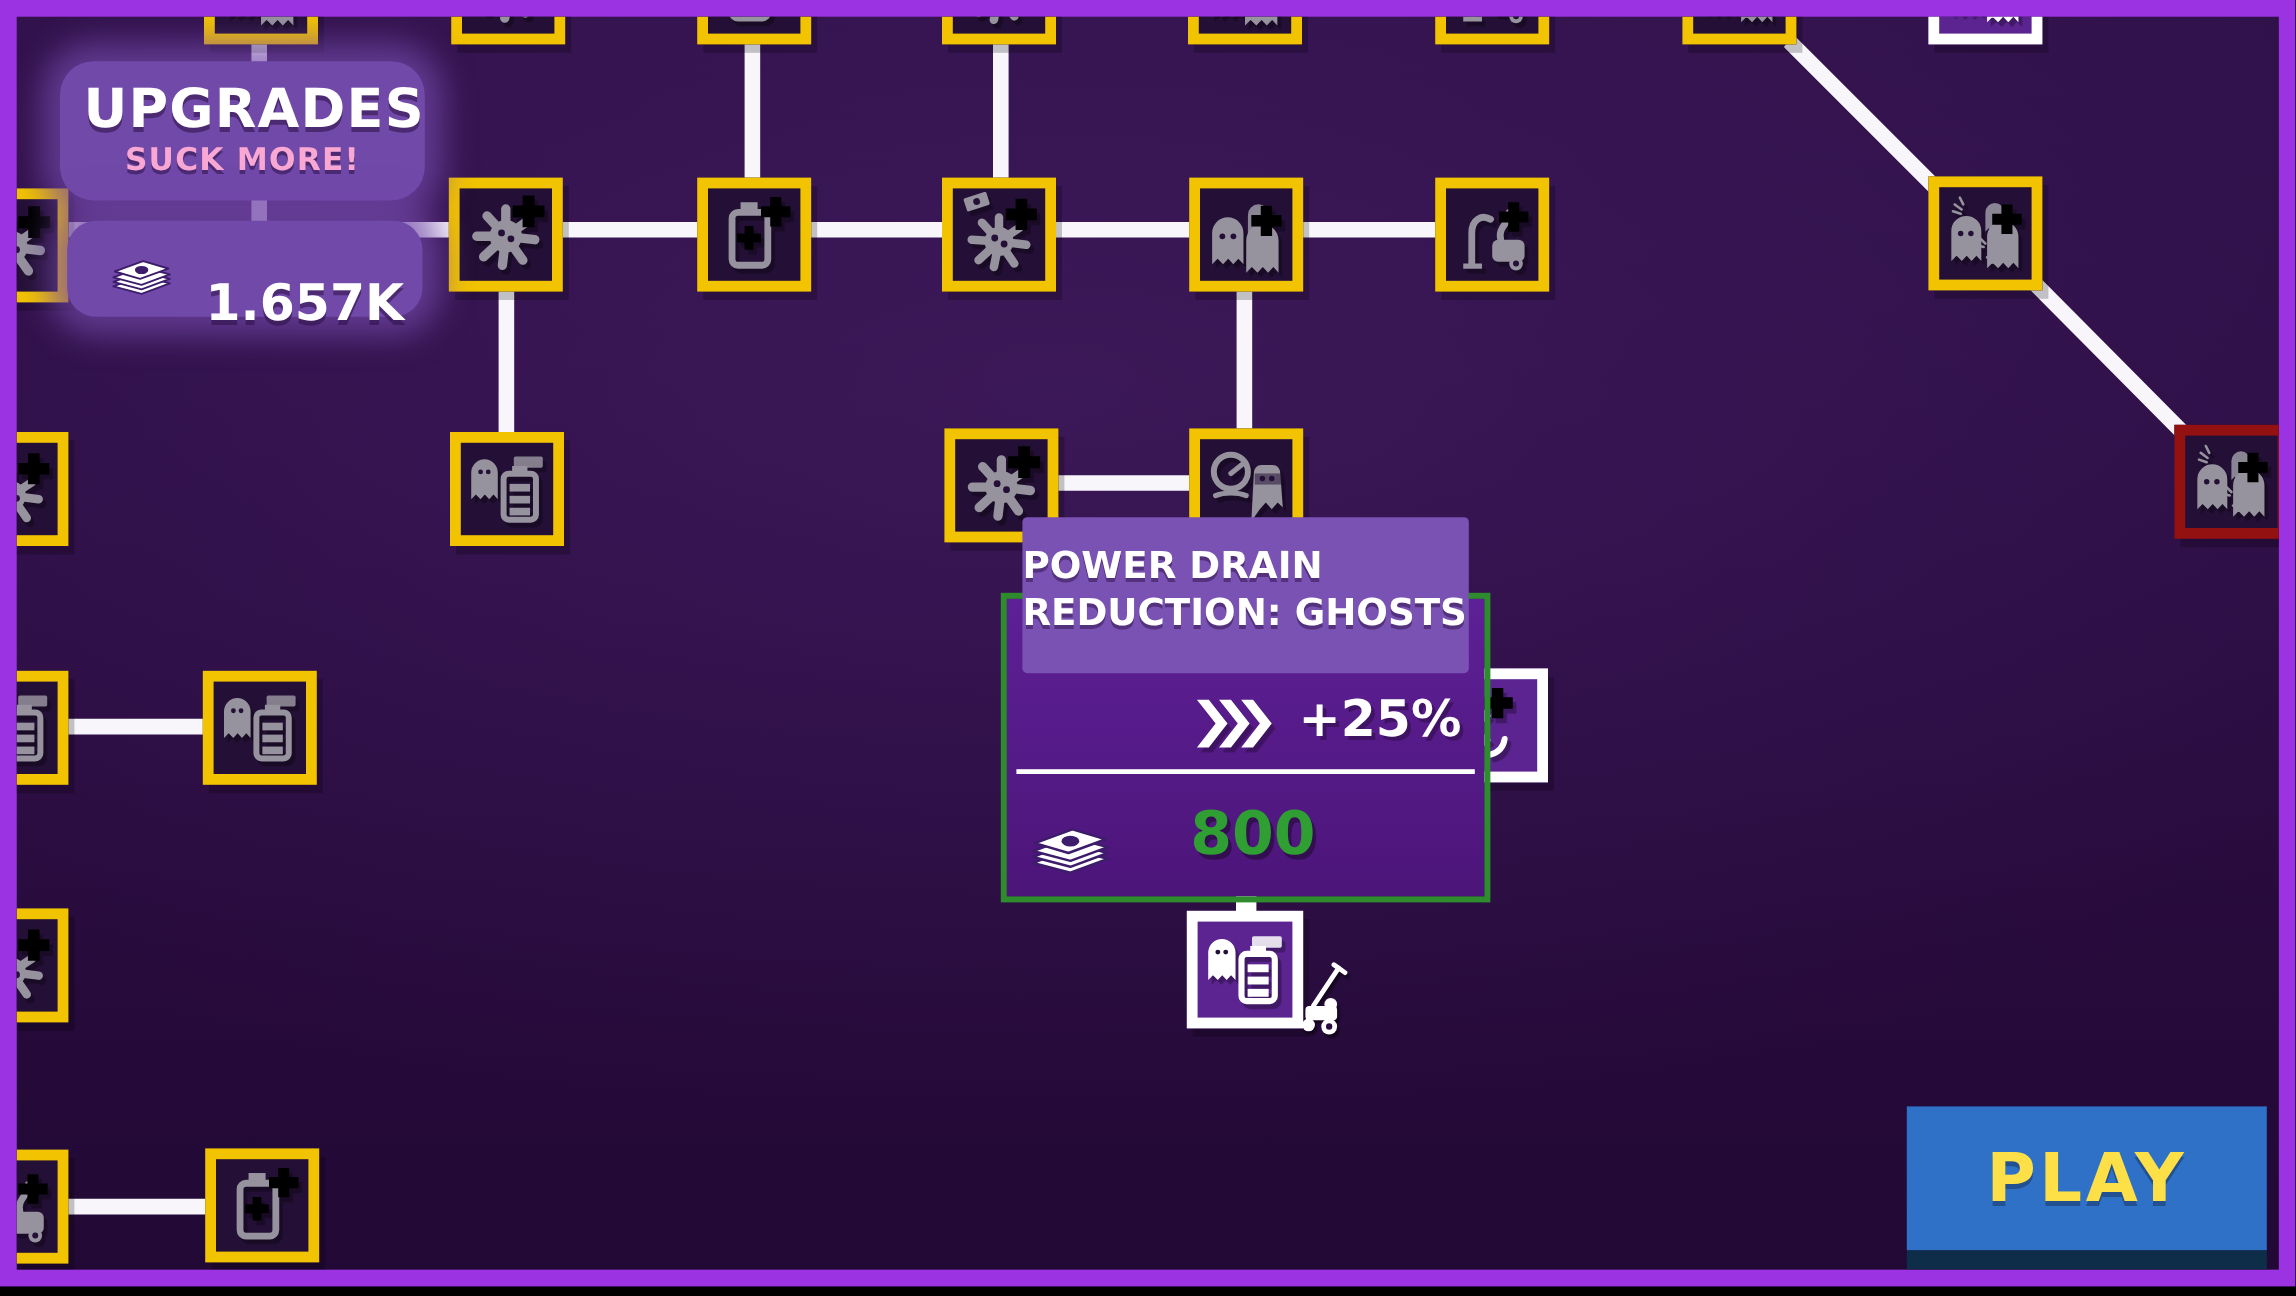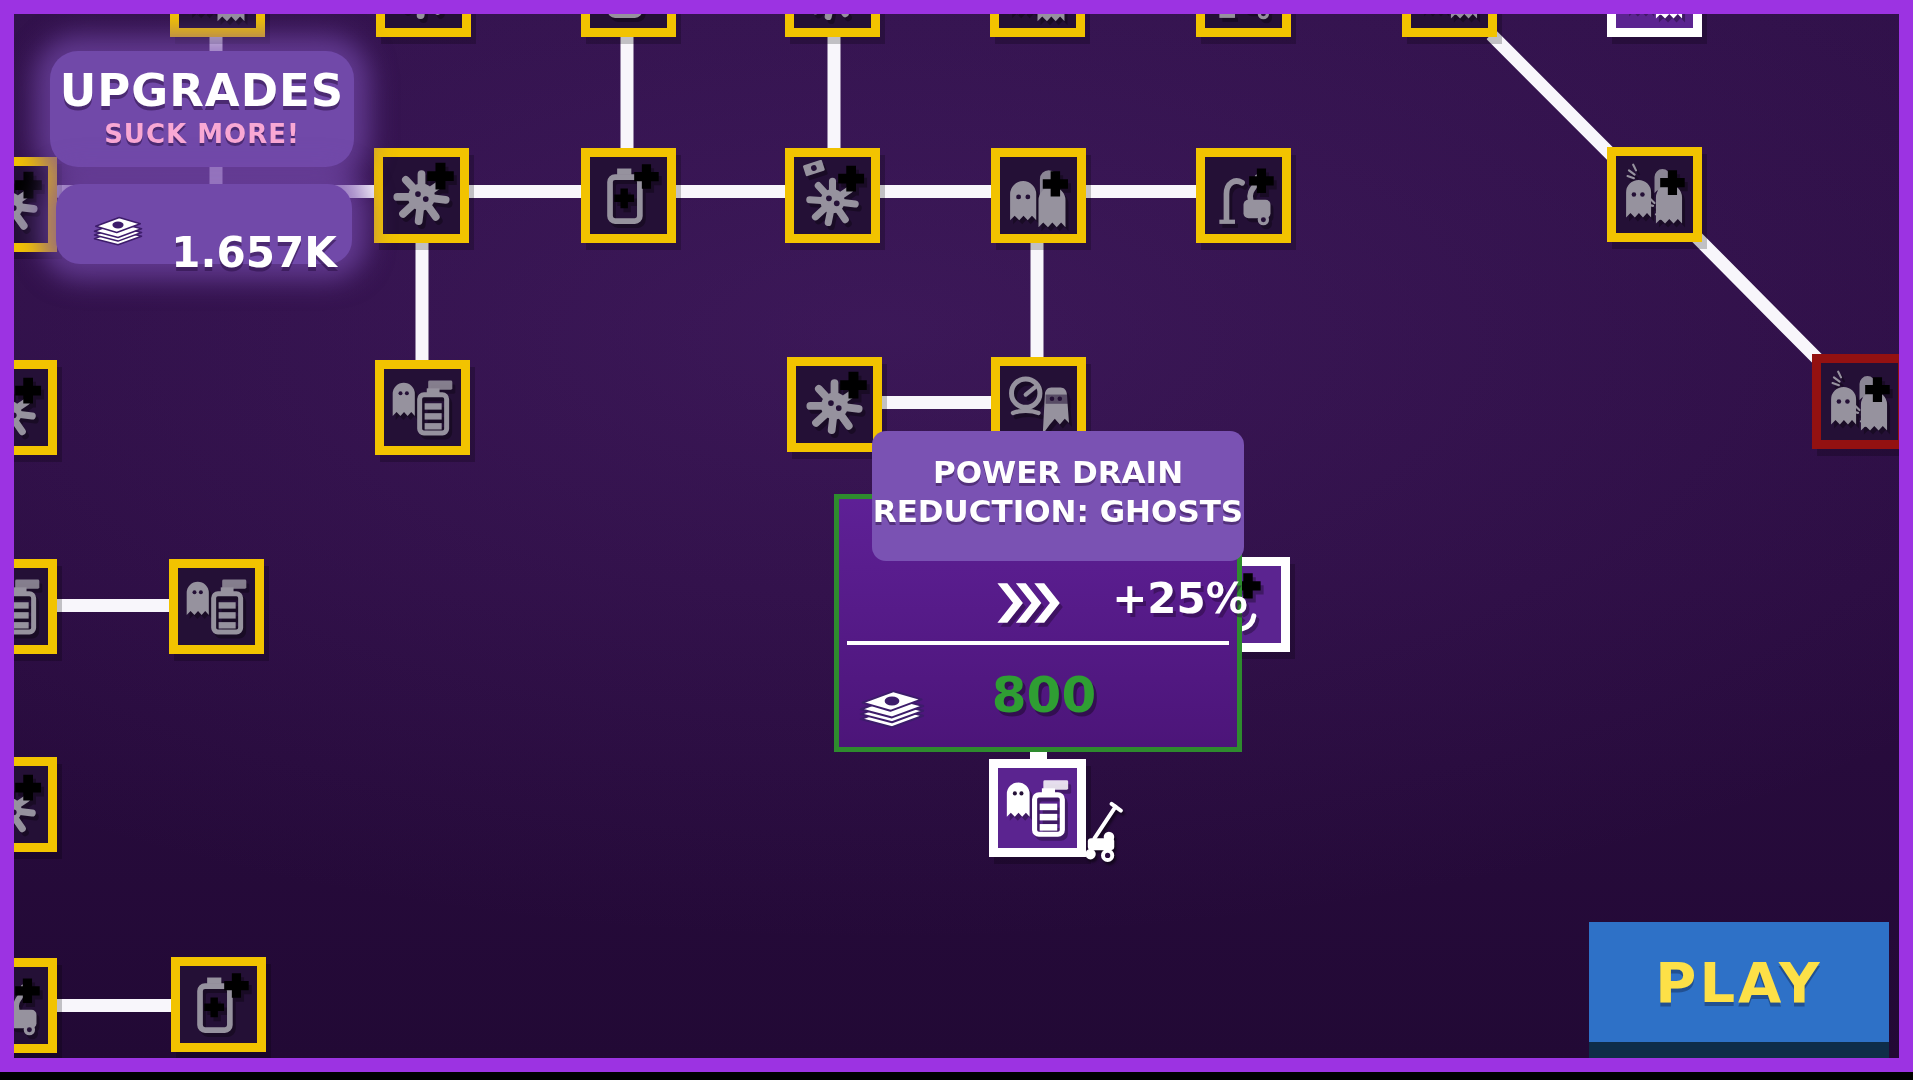--- a/index.html
+++ b/index.html
@@ -19,32 +19,32 @@
   .node.red{border-color:#931111;}
   .node .icon{position:absolute;left:3px;top:3px;width:calc(100% - 6px);height:calc(100% - 6px);
         color:#96929e;filter:drop-shadow(3px 4px 0 rgba(0,0,0,0.30));}
   .node.white .icon{color:#ffffff;}
   .node .stub{position:absolute;left:50%;top:-24px;width:17px;height:17px;margin-left:-8px;background:#fff;}
   
   .pill{position:absolute;background:#7149a9;border-radius:28px;z-index:50;
         box-shadow:0 0 26px 16px rgba(116,73,169,0.70);color:#fff;text-align:center;}
   .upgrades-pill{left:36px;top:37px;width:304px;height:116px;}
   .upgrades-pill .t1{font-size:45px;font-weight:bold;letter-spacing:1px;margin-top:13px;
-        text-shadow:0 4px 0 rgba(44,16,70,0.55);}
+        text-shadow:0 4px 0 rgba(44,16,70,0.55);text-align:right;}
   .upgrades-pill .t2{font-size:26px;font-weight:bold;color:#f9a8d4;margin-top:2px;letter-spacing:1px;
         text-shadow:0 3px 0 rgba(44,16,70,0.55);}
   .money-pill{left:42px;top:170px;width:296px;height:80px;border-radius:24px;}
   .money-pill .cash{position:absolute;left:16px;top:10px;width:92px;height:62px;color:#fff;}
   .money-pill .amt{position:absolute;left:110px;top:16px;width:176px;font-size:42px;font-weight:bold;
         text-shadow:0 4px 0 rgba(44,16,70,0.55);margin-top:28px;}
   
   .tip-panel{position:absolute;left:820px;top:480px;width:408px;height:258px;box-sizing:border-box;
         border:5px solid #2e8b2e;background:linear-gradient(180deg,#5e2096,#4c1579);z-index:40;}
   .tip-pill{position:absolute;left:838px;top:417px;width:372px;height:130px;background:#7a52b3;
-        border-radius:14px;z-index:45;color:#fff;text-align:center;margin-left:20px;}
+        border-radius:4px;z-index:45;color:#fff;text-align:left;}
   .tip-pill .l{font-size:31px;font-weight:bold;line-height:39px;text-shadow:0 3px 0 rgba(44,16,70,0.5);}
   .tip-pill .l:first-child{margin-top:22px;}
   .tip-val{position:absolute;top:560px;z-index:46;color:#fff;font-size:42px;font-weight:bold;
         text-align:center;width:170px;text-shadow:3px 4px 0 rgba(40,10,60,0.5);}
   .tip-chev{position:absolute;left:982px;top:564px;width:78px;height:50px;z-index:46;color:#fff;
         filter:drop-shadow(3px 4px 0 rgba(40,10,60,0.5));}
   .tip-div{position:absolute;left:833px;top:627px;width:382px;height:4px;background:#fff;z-index:46;}
   .tip-cash{position:absolute;left:835px;top:646px;width:86px;height:82px;z-index:46;color:#fff;}
   .tip-cost{position:absolute;left:940px;top:652px;width:180px;z-index:46;font-size:50px;font-weight:bold;
         text-align:center;color:#2f9e33;text-shadow:3px 4px 0 rgba(0,0,0,0.35);}
@@ -350,21 +350,21 @@
   </div>
 
   <div class="tip-panel"></div>
   <div class="tip-pill">
     <div class="l">POWER DRAIN</div>
     <div class="l">REDUCTION: GHOSTS</div>
   </div>
   <svg class="tip-chev">
       <use href="#i-chevrons"></use>
     </svg>
-  <div class="tip-val" style="left:1081px;">+25%</div>
+  <div class="tip-val" style="left:1051px;">+25%</div>
   <div class="tip-div"></div>
   <svg class="tip-cash">
       <use href="#i-cash"></use>
     </svg>
   <div class="tip-cost">800</div>
 
   <button class="play-btn">PLAY</button>
 
   <svg class="cursor">
       <use href="#i-mower"></use>

